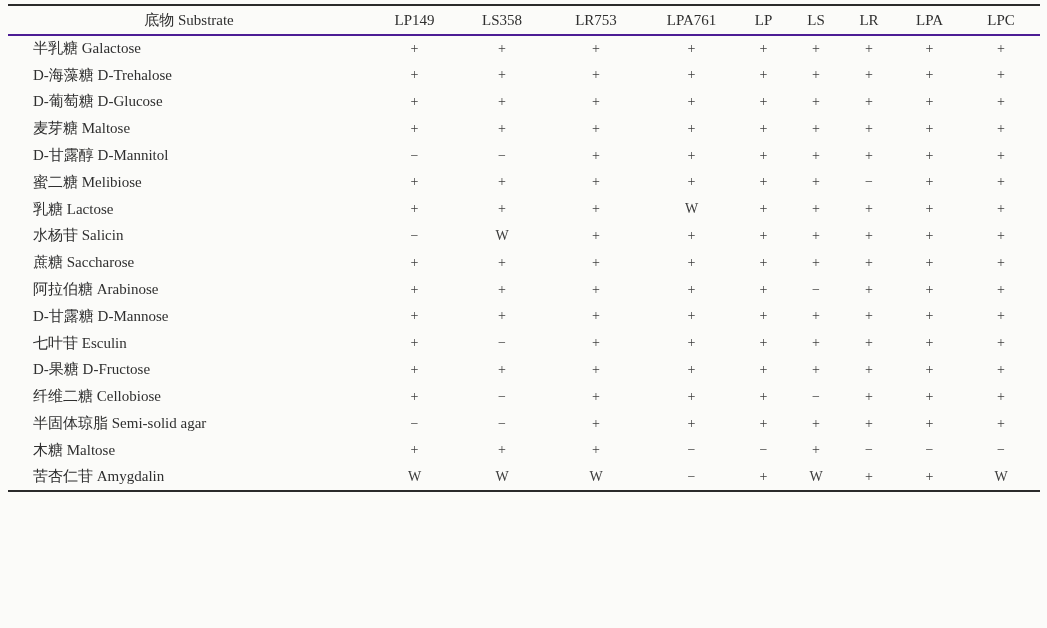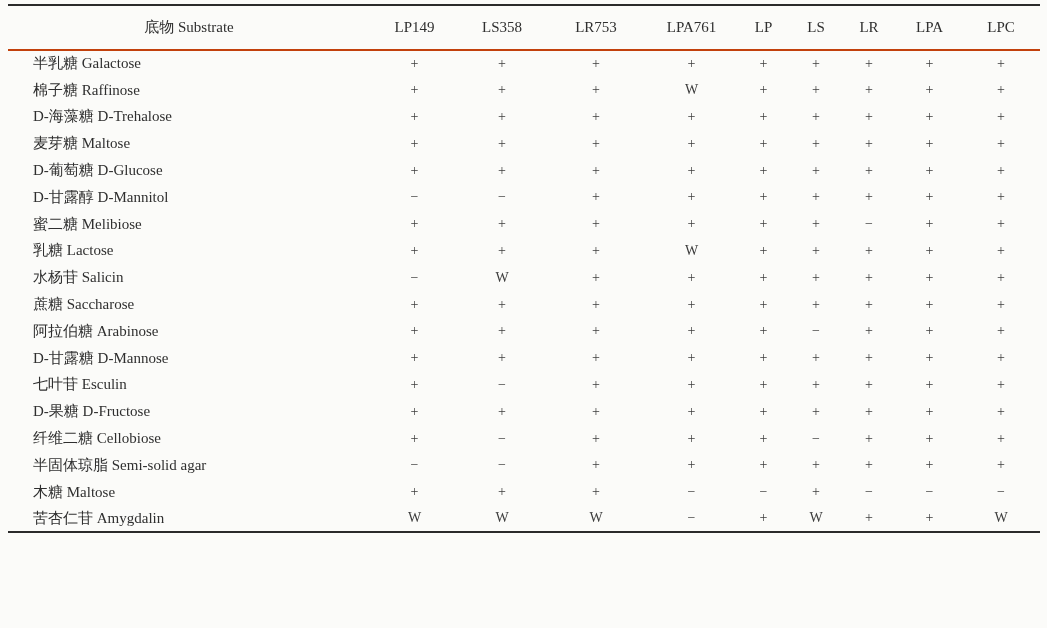--- a/index.html
+++ b/index.html
@@ -16,22 +16,22 @@
     position: absolute;
     left: 8px;
     top: 4px;
     width: 1032px;
     border-collapse: collapse;
     table-layout: fixed;
     border-top: 2px solid #2b2b2b;
     border-bottom: 2px solid #2b2b2b;
   }
   thead tr {
-    height: 45px;
-    border-bottom: 2px solid #c2410c;
+    height: 30px;
+    border-bottom: 2px solid #4c1d95;
     font-family: Liberation Serif, serif;
   }
   th {
     font-weight: normal;
     font-size: 15px;
     text-align: center;
     padding: 0;
     white-space: nowrap;
   }
   tbody tr { height: 26.8px; }
@@ -91,57 +91,45 @@
           <td class="val">+</td>
           <td class="val">+</td>
           <td class="val">+</td>
           <td class="val">+</td>
           <td class="val">+</td>
           <td class="val">+</td>
           <td class="val">+</td>
           <td class="val">+</td>
         </tr>
         <tr>
-          <td class="sub-cell">棉子糖 Raffinose</td>
-          <td class="val">+</td>
-          <td class="val">+</td>
-          <td class="val">+</td>
-          <td class="val">W</td>
-          <td class="val">+</td>
-          <td class="val">+</td>
-          <td class="val">+</td>
-          <td class="val">+</td>
-          <td class="val">+</td>
-        </tr>
-        <tr>
           <td class="sub-cell">D-海藻糖 D-Trehalose</td>
           <td class="val">+</td>
           <td class="val">+</td>
           <td class="val">+</td>
           <td class="val">+</td>
           <td class="val">+</td>
           <td class="val">+</td>
           <td class="val">+</td>
           <td class="val">+</td>
           <td class="val">+</td>
         </tr>
         <tr>
+          <td class="sub-cell">D-葡萄糖 D-Glucose</td>
+          <td class="val">+</td>
+          <td class="val">+</td>
+          <td class="val">+</td>
+          <td class="val">+</td>
+          <td class="val">+</td>
+          <td class="val">+</td>
+          <td class="val">+</td>
+          <td class="val">+</td>
+          <td class="val">+</td>
+        </tr>
+        <tr>
           <td class="sub-cell">麦芽糖 Maltose</td>
-          <td class="val">+</td>
-          <td class="val">+</td>
-          <td class="val">+</td>
-          <td class="val">+</td>
-          <td class="val">+</td>
-          <td class="val">+</td>
-          <td class="val">+</td>
-          <td class="val">+</td>
-          <td class="val">+</td>
-        </tr>
-        <tr>
-          <td class="sub-cell">D-葡萄糖 D-Glucose</td>
           <td class="val">+</td>
           <td class="val">+</td>
           <td class="val">+</td>
           <td class="val">+</td>
           <td class="val">+</td>
           <td class="val">+</td>
           <td class="val">+</td>
           <td class="val">+</td>
           <td class="val">+</td>
         </tr>

